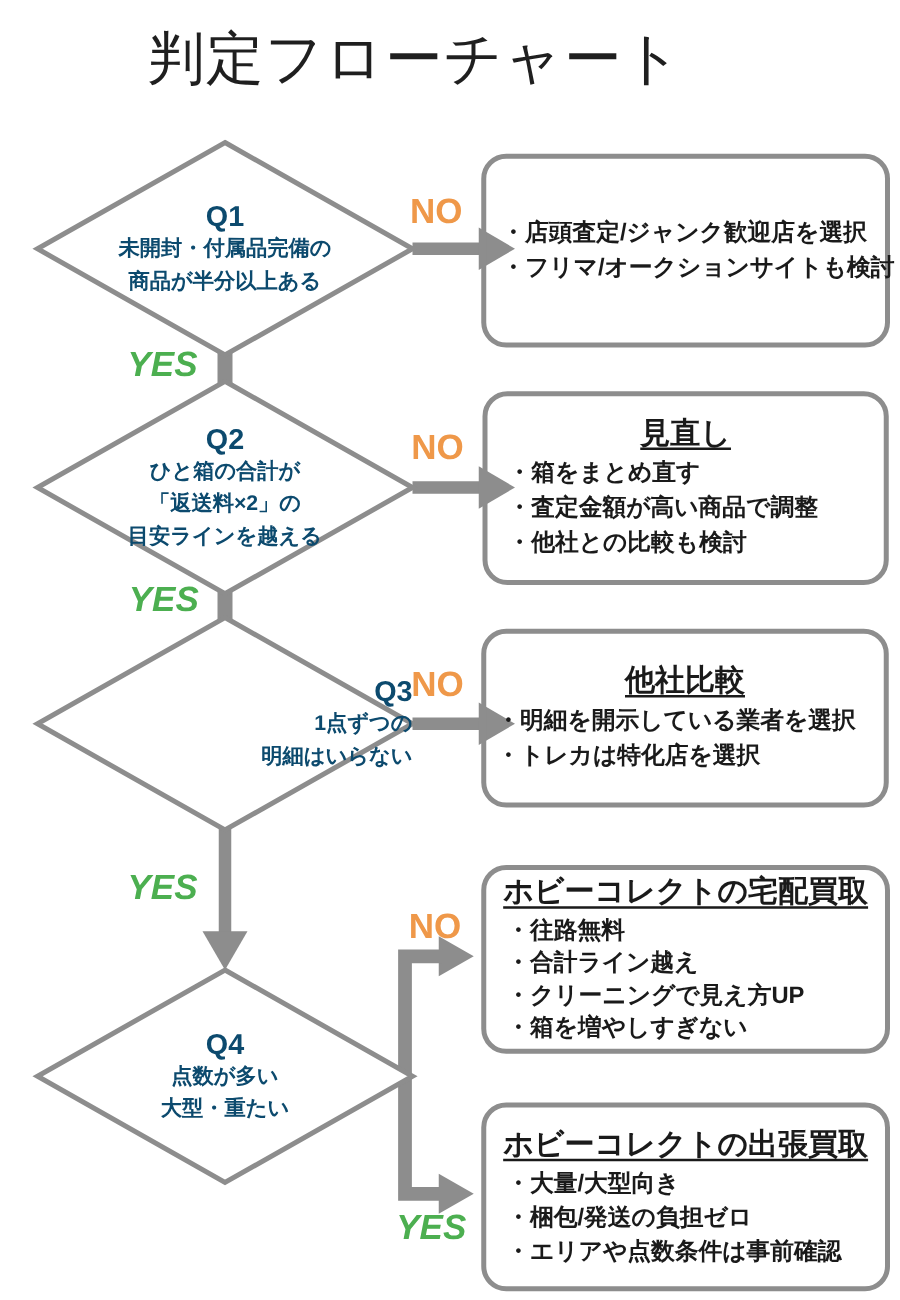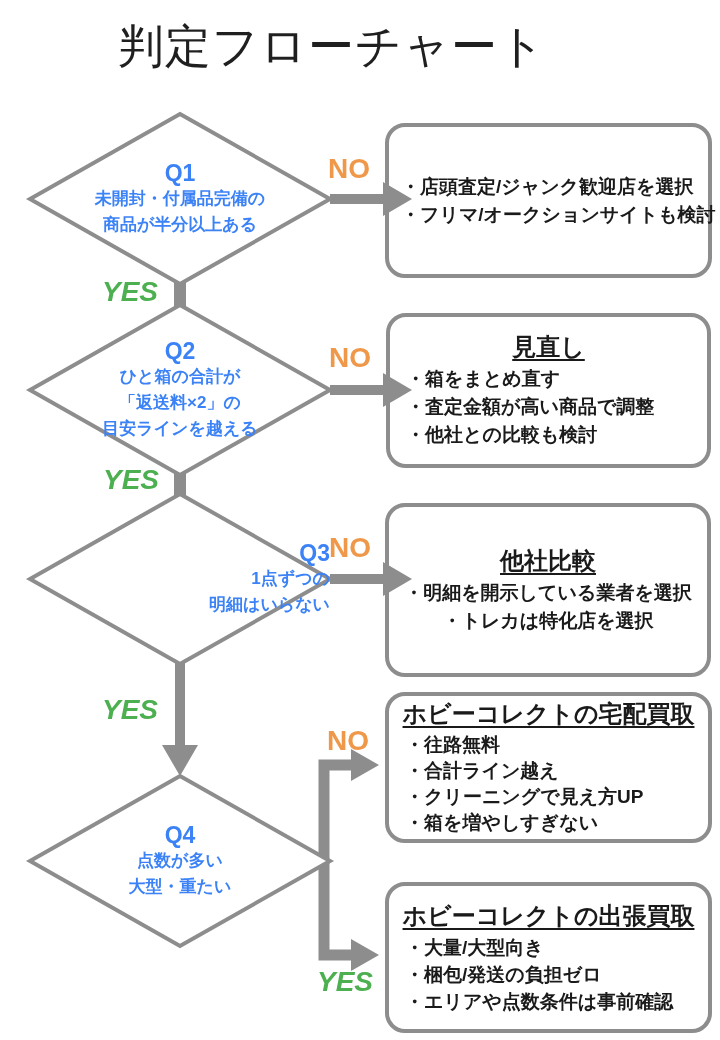--- a/index.html
+++ b/index.html
@@ -11,47 +11,47 @@
   .abs{position:absolute;box-sizing:border-box;}
   
   .page-title{
     left:0;top:16px;width:620px;text-align:center;z-index:2;
     font-size:46px;font-weight:400;color:#1f1f1f;letter-spacing:1px;white-space:nowrap;padding-left:44px;
   }
   
   .diamond-text{
     left:30px;width:300px;height:170px;z-index:2;
     display:flex;flex-direction:column;align-items:center;justify-content:center;
-    text-align:center;font-weight:bold;color:#3b82f6;
+    text-align:center;font-weight:bold;color:#0c4a6e;
   }
   .diamond-text .q-label{font-size:23px;line-height:26px;}
   .diamond-text .q-line{font-size:17px;line-height:26px;white-space:nowrap;}
   #q1-text{top:114px;}
   #q2-text{top:305px;justify-content:center;}
   #q3-text{top:494px;align-items:flex-end;}
   #q4-text{top:776px;}
   
   .result-box{
     border:4px solid #8d8d8d;border-radius:20px;background:transparent;z-index:2;
     display:flex;flex-direction:column;justify-content:center;
     padding:4px 8px;
   }
   .box-title{
     text-align:center;font-weight:bold;font-size:24px;line-height:30px;
     text-decoration:underline;text-underline-offset:4px;margin-bottom:3px;white-space:nowrap;
   }
   .bullet{font-size:19px;font-weight:bold;line-height:28px;white-space:nowrap;}
   #box1{left:385px;top:123px;width:327px;height:155px;}
   #box2{left:386px;top:313px;width:325px;height:155px;}
-  #box3{left:385px;top:503px;width:326px;height:174px;}
+  #box3{left:385px;top:503px;width:326px;height:143px;}
   #box4{left:385px;top:692px;width:327px;height:151px;}
   #box5{left:385px;top:882px;width:327px;height:151px;}
   #box1 .bullet{padding-left:4px;}
   #box2 .bullet{padding-left:8px;}
-  #box3 .bullet{text-align:center;}
+  #box3 .bullet{}
   #box4 .bullet{padding-left:8px;line-height:26px;}
   #box5 .bullet{padding-left:8px;line-height:27px;}
   
   .branch-label{
     z-index:3;width:80px;height:32px;line-height:32px;text-align:center;
     font-size:28px;font-weight:bold;white-space:nowrap;
   }
   .yes{color:#4caf50;font-style:italic;}
   .no{color:#ef9849;}
   #yes1{left:90px;top:276px;}

